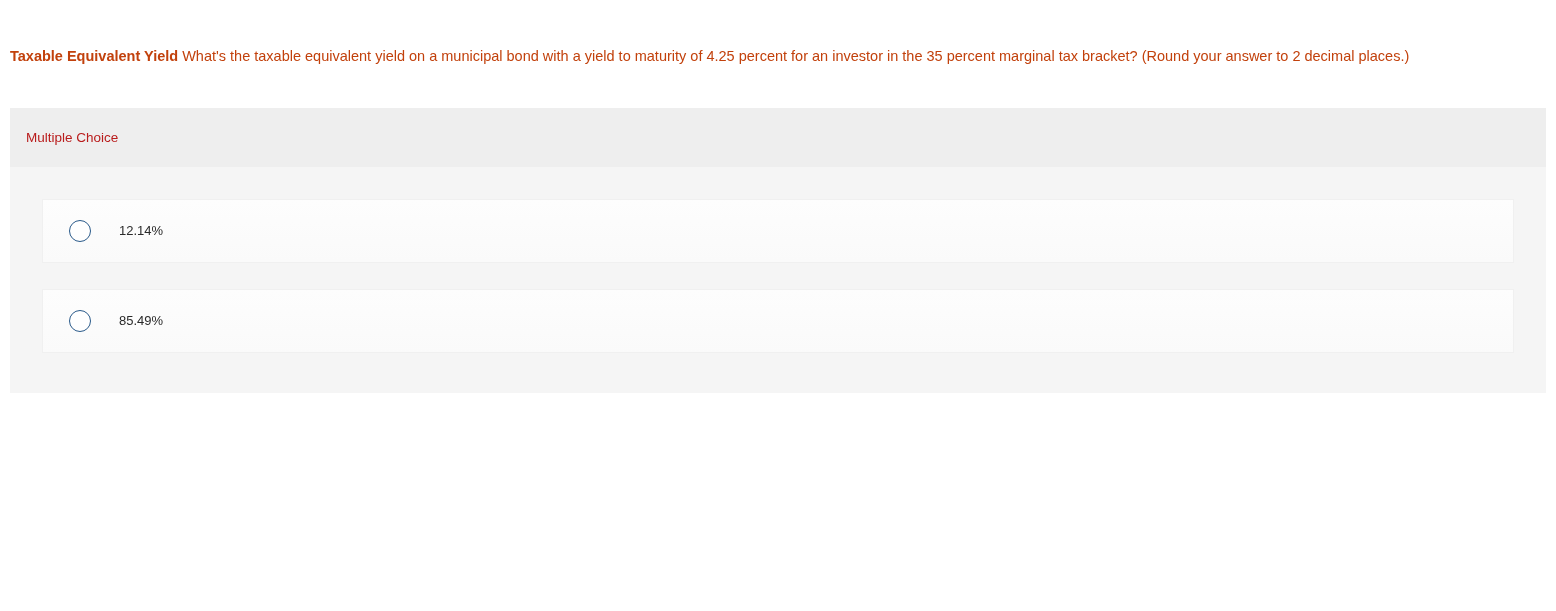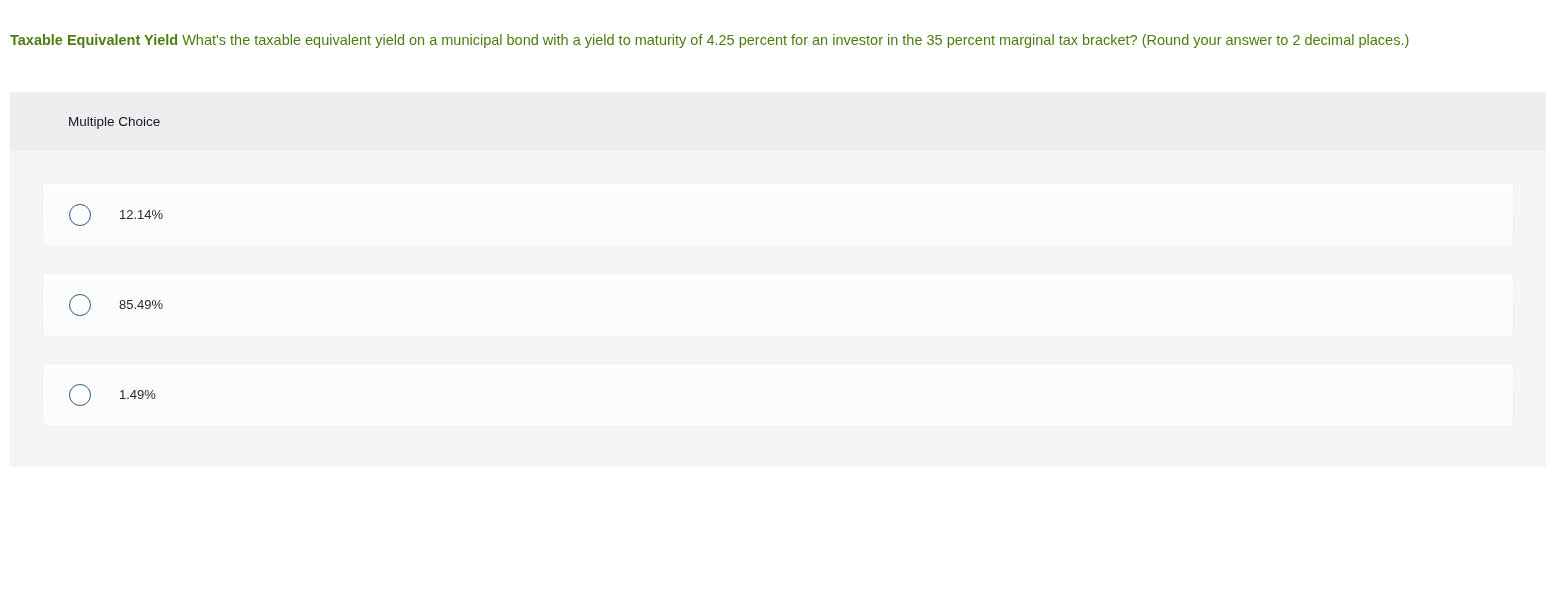--- a/index.html
+++ b/index.html
@@ -10,36 +10,37 @@
     body {
       font-family: Arial, Helvetica, sans-serif;
       background: #ffffff;
       width: 1556px;
       height: 611px;
       padding: 0;
     }
     .question-header {
       padding: 30px 14px 40px 10px;
       font-size: 14.5px;
-      color: #4d7c0f;
+      color: #c2410c;
       line-height: 1.5;
+      margin-top: 16px;
     }
     .question-bold {
       font-weight: bold;
     }
     .container {
       background: #f4f4f4;
       background: linear-gradient(to bottom, #eeeeee 0%, #f5f5f5 60px, #f5f5f5 100%);
       padding: 0 0 40px 0;
       margin: 0 10px;
     }
     .mc-label {
-      padding: 22px 0 22px 58px;
+      padding: 22px 0 22px 16px;
       font-size: 13.5px;
-      color: #0f172a;
+      color: #b91c1c;
       background: #eeeeee;
     }
     .options-wrap {
       padding: 0 32px;
       background: #f5f5f5;
     }
     .option {
       background: linear-gradient(to bottom, #fdfdfd, #fafafa);
       margin-top: 26px;
       padding: 20px 26px;
@@ -80,20 +81,16 @@
     <div class="option">
       <div class="radio"></div>
       <div class="option-label">12.14%</div>
     </div>
 
     <div class="option">
       <div class="radio"></div>
       <div class="option-label">85.49%</div>
     </div>
 
-    <div class="option">
-      <div class="radio"></div>
-      <div class="option-label">1.49%</div>
-    </div>
 
 
   </div>
 </div>
 
 </body></html>

